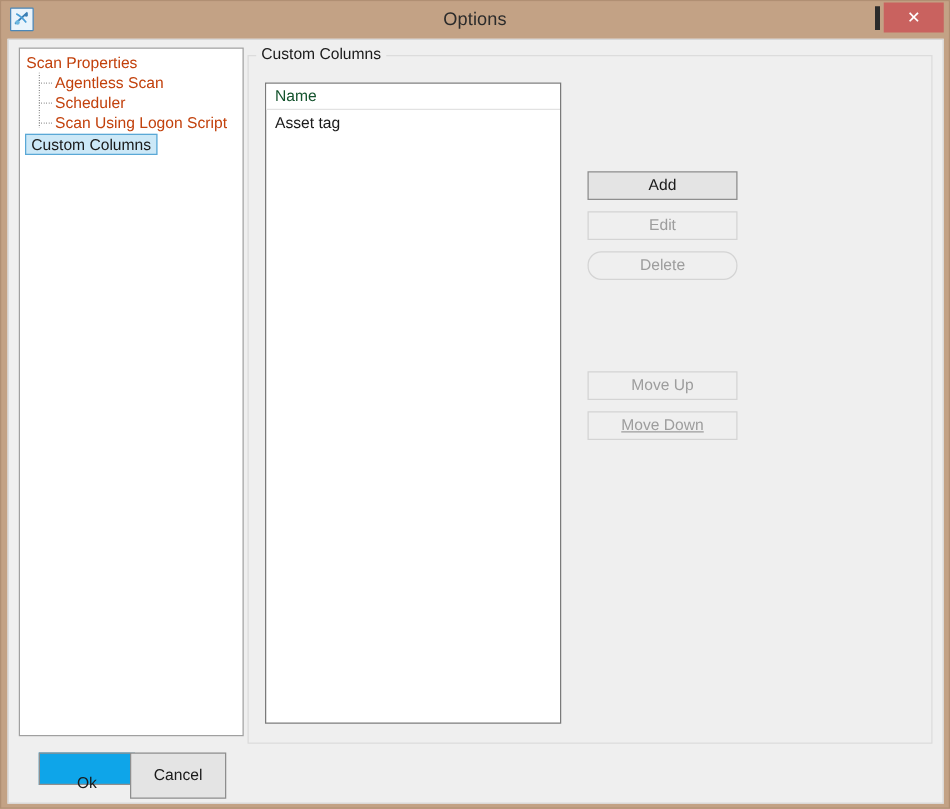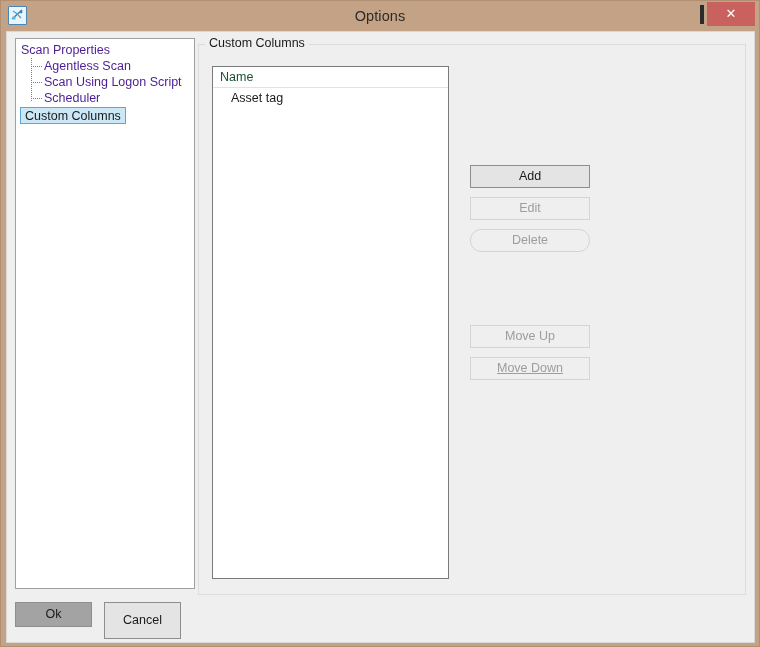--- a/index.html
+++ b/index.html
@@ -95,21 +95,21 @@
     width: 180px; height: 551px;
     background: #ffffff;
     border: 1px solid #a0a0a0;
     overflow: hidden;
   }
   .tree-row {
     position: relative;
     height: 16px;
     line-height: 16px;
     font-size: 12.5px;
-    color: #4c1d95;
+    color: #c2410c;
     white-space: nowrap;
   }
   #tree-root { padding-left: 5px; margin-top: 3px; }
   .tree-child { padding-left: 28px; }
   .tree-child .dot-h {
     position: absolute;
     left: 15px; top: 8px;
     width: 11px; height: 1px;
     background-image: linear-gradient(to right, #808080 1px, transparent 1px);
     background-size: 2px 1px;
@@ -165,66 +165,65 @@
     line-height: 21px;
     background: #ffffff;
     border-bottom: 1px solid #e2e2e2;
     padding-left: 7px;
     font-size: 12.5px;
     color: #14532d;
   }
   .listview-row {
     height: 21px;
     line-height: 21px;
-    padding-left: 18px;
+    padding-left: 7px;
     font-size: 12.5px;
     color: #1a1a1a;
   }
 
   
   .btn {
     position: absolute;
     width: 120px; height: 23px;
     font-size: 12.5px;
     font-family: "Liberation Sans", sans-serif;
     text-align: center;
     line-height: 21px;
     padding: 0;
     cursor: default;
-    margin-top: 28px;
   }
   .btn-enabled {
     background: #e4e4e4;
     border: 1px solid #8e8e8e;
     color: #1a1a1a;
   }
   .btn-disabled {
     background: #efefef;
     border: 1px solid #d4d4d4;
     color: #9d9d9d;
   }
   #btn-add       { left: 271px; top: 92px; }
   #btn-edit      { left: 271px; top: 124px; }
   #btn-delete    { left: 271px; top: 156px; border-radius: 11px; }
   #btn-moveup    { left: 271px; top: 252px; }
   #btn-movedown  { left: 271px; top: 284px; text-decoration: underline; }
 
   
   #btn-ok {
     position: absolute;
-    left: 8px; top: 570px;
+    left: 24px; top: 570px;
     width: 77px; height: 25px;
-    background: #a3a3a3;
+    background: #0ea5e9;
     border: 1px solid #8e8e8e;
     font-size: 12.5px;
     font-family: "Liberation Sans", sans-serif;
     color: #1a1a1a;
     line-height: 23px;
     text-align: center;
-    padding: 0;
+    padding: 12px;
     cursor: default;
   }
   #btn-cancel {
     position: absolute;
     left: 97px; top: 570px;
     width: 77px; height: 37px;
     background: #e4e4e4;
     border: 1px solid #8e8e8e;
     font-size: 12.5px;
     font-family: "Liberation Sans", sans-serif;
@@ -270,25 +269,25 @@
       </div>
 
       <div class="dot-v" style="top:19px;height:44px;"></div>
 
       <div class="tree-row tree-child">
         <span class="dot-h"></span>
         <span>Agentless Scan</span>
       </div>
       <div class="tree-row tree-child">
         <span class="dot-h"></span>
-        <span>Scan Using Logon Script</span>
+        <span>Scheduler</span>
       </div>
       <div class="tree-row tree-child">
         <span class="dot-h"></span>
-        <span>Scheduler</span>
+        <span>Scan Using Logon Script</span>
       </div>
 
       <div id="tree-selected">Custom Columns</div>
     </div>
 
     <div id="groupbox">
       <div id="groupbox-label">Custom Columns</div>
 
       <div id="listview">
         <div id="listview-header">Name</div>

